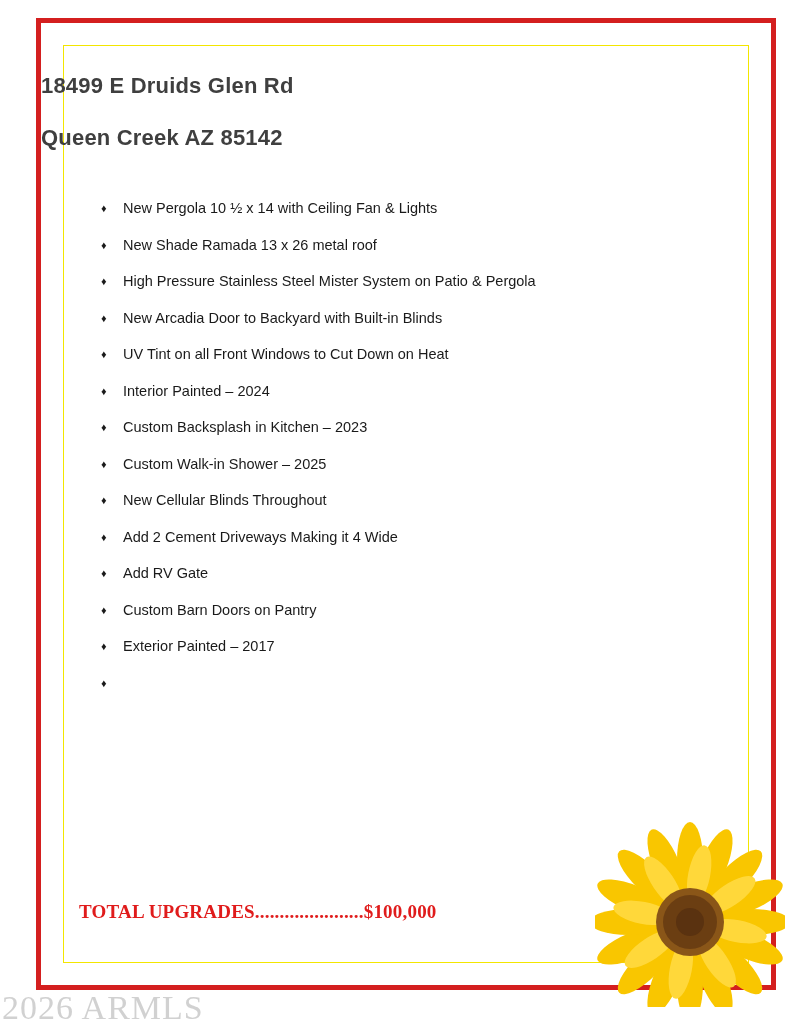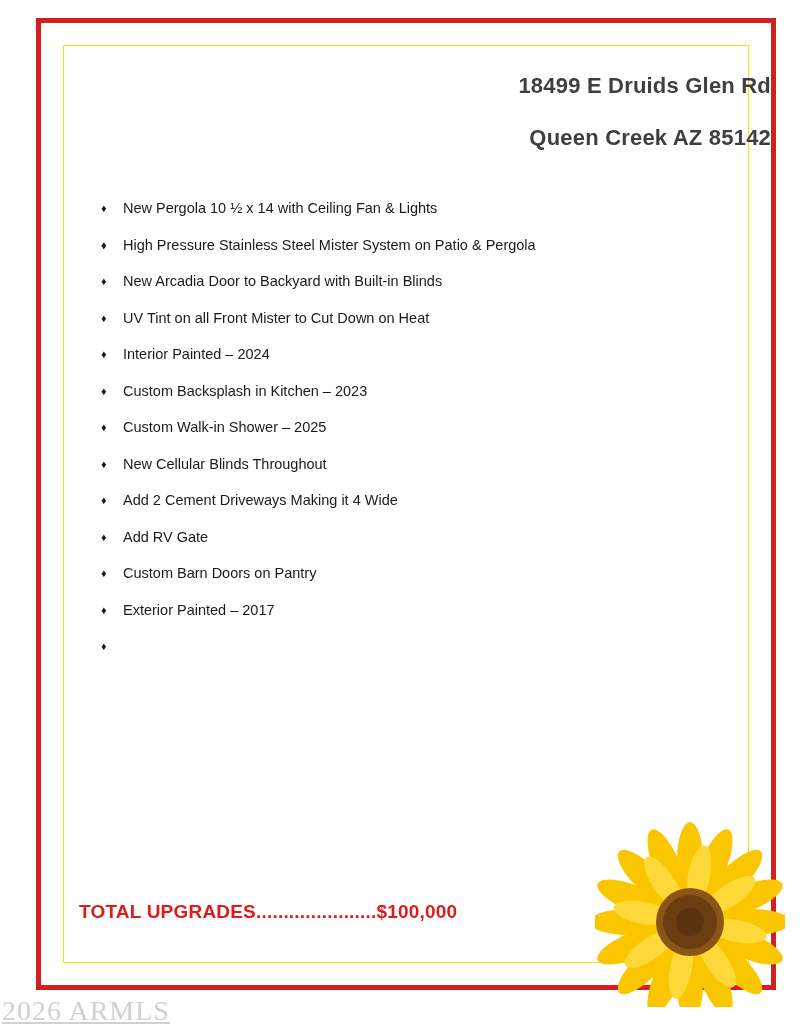--- a/index.html
+++ b/index.html
@@ -36,21 +36,21 @@
     bottom: 22px;
     border: 1.5px solid #f3e600;
     box-sizing: border-box;
   }
 
   #title-block {
     position: absolute;
     left: 0;
     right: 0;
     top: 52px;
-    text-align: right;
+    text-align: left;
   }
   .title-line {
     font-size: 22px;
     font-weight: bold;
     color: #3f3f3f;
     letter-spacing: 0.2px;
     line-height: 1.0;
     margin-bottom: 30px;
     font-family: "Liberation Sans", sans-serif;
   }
@@ -83,64 +83,63 @@
   }
 
   #total-line {
     position: absolute;
     left: 38px;
     bottom: 62px;
     font-size: 19px;
     font-weight: bold;
     color: #e01b1b;
     letter-spacing: 0.2px;
-    font-family: Liberation Sans, sans-serif;
+    font-family: Liberation Serif, serif;
     white-space: nowrap;
   }
 
   
   #sunflower {
     position: absolute;
     right: -14px;
     bottom: -22px;
     width: 190px;
     height: 185px;
     pointer-events: none;
   }
 
   
   #watermark {
     position: absolute;
     left: 2px;
     bottom: 8px;
-    font-size: 28px;
+    font-size: 34px;
     color: #c9c9c9;
     font-family: "Liberation Serif", serif;
     letter-spacing: 1px;
     opacity: 0.85;
-    text-decoration: underline;
   }
 </style>
 </head>
 <body>
 
 <div id="doc-frame">
   <div id="doc-inner-frame"></div>
 
   <div id="title-block">
     <div class="title-line">18499 E Druids Glen Rd</div>
     <div class="title-line">Queen Creek AZ 85142</div>
   </div>
 
   <ul id="upgrades-list">
     <li><span class="bullet">♦</span><span>New Pergola 10 ½  x 14 with Ceiling Fan &amp; Lights</span></li>
-    <li><span class="bullet">♦</span></li>
+    <li><span class="bullet">♦</span><span>New Shade Ramada 13 x 26 metal roof</span></li>
     <li><span class="bullet">♦</span><span>High Pressure Stainless Steel Mister System on Patio &amp; Pergola</span></li>
     <li><span class="bullet">♦</span><span>New Arcadia Door to Backyard with Built-in Blinds</span></li>
-    <li><span class="bullet">♦</span><span>UV Tint on all Front Mister to Cut Down on Heat</span></li>
+    <li><span class="bullet">♦</span><span>UV Tint on all Front Windows to Cut Down on Heat</span></li>
     <li><span class="bullet">♦</span><span>Interior Painted – 2024</span></li>
     <li><span class="bullet">♦</span><span>Custom Backsplash in Kitchen – 2023</span></li>
     <li><span class="bullet">♦</span><span>Custom Walk-in Shower – 2025</span></li>
     <li><span class="bullet">♦</span><span>New Cellular Blinds Throughout</span></li>
     <li><span class="bullet">♦</span><span>Add 2 Cement Driveways Making it 4 Wide</span></li>
     <li><span class="bullet">♦</span><span>Add RV Gate</span></li>
     <li><span class="bullet">♦</span><span>Custom Barn Doors on Pantry</span></li>
     <li><span class="bullet">♦</span><span>Exterior Painted – 2017</span></li>
     <li><span class="bullet">♦</span></li>
   </ul>

